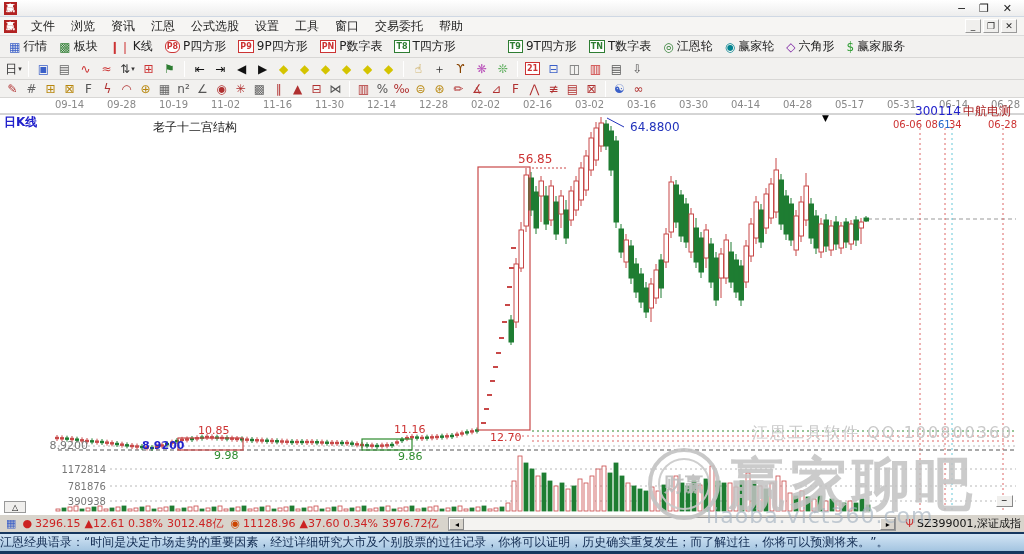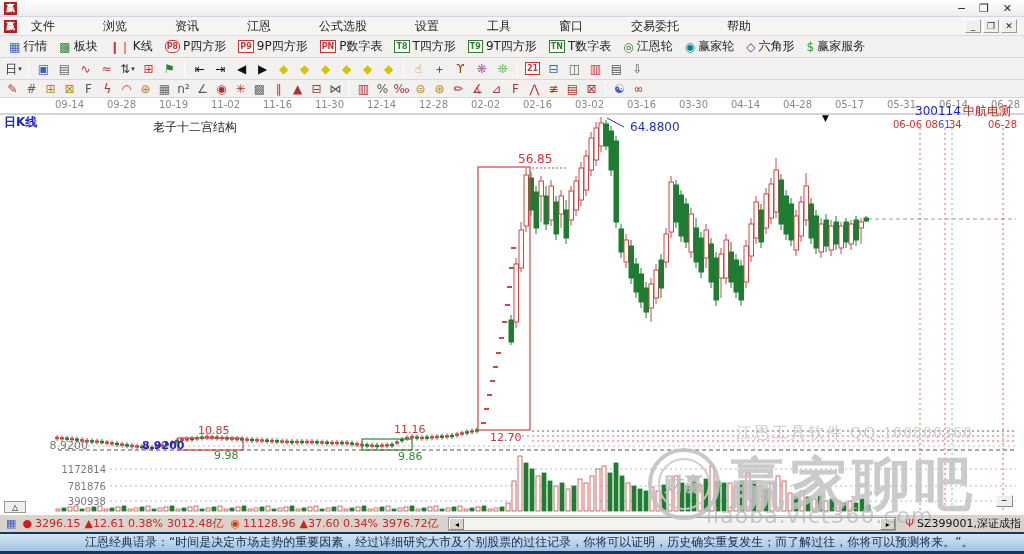--- a/index.html
+++ b/index.html
@@ -38,22 +38,22 @@
     border:1px solid #aaa;background:#fff;font-size:8px;font-weight:bold;text-align:center;}
   .ibtn{width:21px;height:19px;display:flex;align-items:center;justify-content:center;
     border:1px solid transparent;background:transparent;font-size:13px;padding:0;
     font-family:"DejaVu Sans","Liberation Sans",sans-serif;}
   .tb3 .ibtn{width:19px;height:15px;font-size:11px;}
   .caret{font-size:7px;color:#333;margin-left:1px;}
   .vsep{width:1px;height:16px;background:#c9c8c6;border-right:1px solid #fff;margin:0 4px;flex:0 0 auto;}
   
   .chartpane{position:absolute;left:0;top:98px;width:1024px;height:416px;background:#ffffff;}
   .chartpane svg{position:absolute;left:0;top:0;}
-  .wm1{position:absolute;left:736px;top:325px;color:#c9c9c9;font-size:16px;letter-spacing:2px;
-    white-space:nowrap;z-index:3;font-family:Liberation Serif, serif;}
+  .wm1{position:absolute;left:752px;top:325px;color:#c9c9c9;font-size:16px;letter-spacing:2px;
+    white-space:nowrap;z-index:3;}
   .wm-brand{position:absolute;left:728px;top:348px;color:#c3c3c3;font-size:58px;font-weight:bold;
     letter-spacing:4px;white-space:nowrap;z-index:3;opacity:.85;}
   .wm-seal{position:absolute;left:648px;top:350px;width:72px;height:72px;border:4px solid #c3c3c3;
     border-radius:50%;z-index:3;display:flex;align-items:center;justify-content:center;opacity:.9;}
   .wm-seal .inner{width:52px;height:52px;border:2px solid #c9c9c9;border-radius:50%;
     display:flex;align-items:center;justify-content:center;color:#bdbdbd;font-size:20px;font-weight:bold;}
   .wm-site{position:absolute;left:706px;top:503px;color:rgba(165,178,192,.65);font-size:22px;
     letter-spacing:1px;z-index:30;pointer-events:none;white-space:nowrap;}
   .vol-expand{position:absolute;left:4px;top:403px;width:22px;height:12px;font-size:8px;line-height:9px;
     background:#f0efed;border:1px solid #999;padding:0;z-index:4;}
@@ -66,39 +66,39 @@
   .idx{color:#cc2222;white-space:nowrap;margin-right:4px;}
   .scroll{display:flex;align-items:center;height:14px;margin:0 6px;flex:1;max-width:530px;
     border:1px solid #999;background:#fff;}
   .sarrow{width:15px;height:12px;font-size:8px;line-height:11px;text-align:center;background:#d8d4cc;
     border:1px solid;border-color:#fff #888 #888 #fff;padding:0;}
   .strack{flex:1;height:12px;background:#f4f3f1;}
   .sb-right{margin-left:auto;display:flex;align-items:center;white-space:nowrap;color:#111;}
   
   .quotebar{position:absolute;left:0;top:532px;width:1024px;height:22px;
     background:linear-gradient(#d3e5f5,#a3c4e0);border-top:2px solid #16375f;border-bottom:3px solid #16375f;
-    display:flex;align-items:center;padding-left:85px;font-size:12px;color:#102a50;white-space:nowrap;overflow:hidden;}
+    display:flex;align-items:center;font-size:12px;color:#102a50;white-space:nowrap;overflow:hidden;}
 </style>
 </head>
 <body>
 
 <div class="app">
 
   <div class="titlebar">
     <span class="app-ico">赢</span>
     <span class="wctls">
       <span class="wctl">─</span>
       <span class="wctl">❐</span>
       <span class="wctl">✕</span>
     </span>
   </div>
 
   <div class="menubar">
     <span class="menu-ico">赢</span>
-    <span id="menu-items" style="display:flex;gap:32px;">
+    <span id="menu-items" style="display:flex;">
         <span class="menu-item">文件</span>
         <span class="menu-item">浏览</span>
         <span class="menu-item">资讯</span>
         <span class="menu-item">江恩</span>
         <span class="menu-item">公式选股</span>
         <span class="menu-item">设置</span>
         <span class="menu-item">工具</span>
         <span class="menu-item">窗口</span>
         <span class="menu-item">交易委托</span>
         <span class="menu-item">帮助</span>
@@ -133,21 +133,21 @@
       </button>
       <button class="tbtn">
         <span class="chip" style="color: rgb(204, 51, 51); border-color: rgb(204, 51, 51);">PN</span>
         <span>P数字表</span>
       </button>
       <button class="tbtn">
         <span class="chip" style="color: rgb(46, 125, 50); border-color: rgb(46, 125, 50);">T8</span>
         <span>T四方形</span>
       </button>
       <button class="tbtn">
-        <span class="chip" style="color: rgb(46, 125, 50); border-color: rgb(46, 125, 50);">T9</span>
+        <span class="chip" style="color: rgb(46, 125, 50); border-color: rgb(46, 125, 50); margin-left: 40px;">T9</span>
         <span>9T四方形</span>
       </button>
       <button class="tbtn">
         <span class="chip" style="color: rgb(46, 125, 50); border-color: rgb(46, 125, 50);">TN</span>
         <span>T数字表</span>
       </button>
       <button class="tbtn">
         <span class="ticon" style="color: rgb(46, 125, 50);">◎</span>
         <span>江恩轮</span>
       </button>

